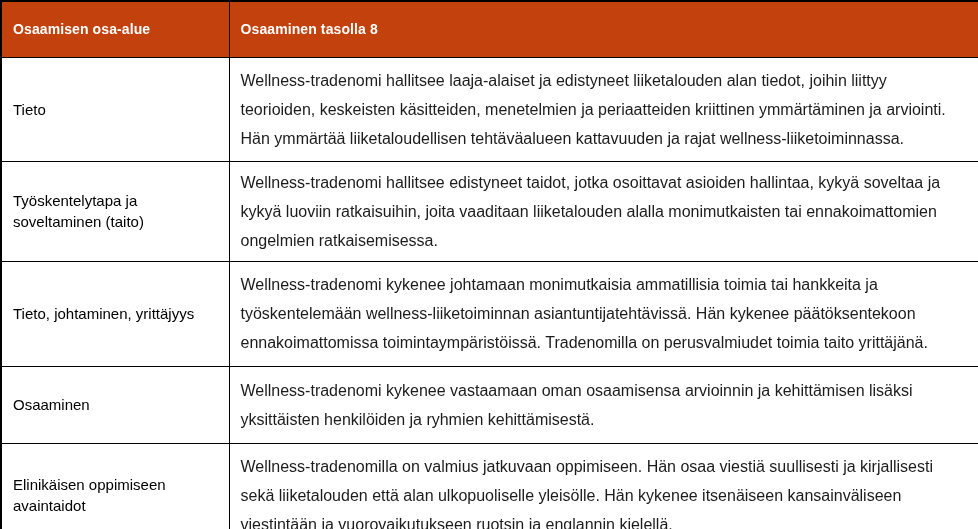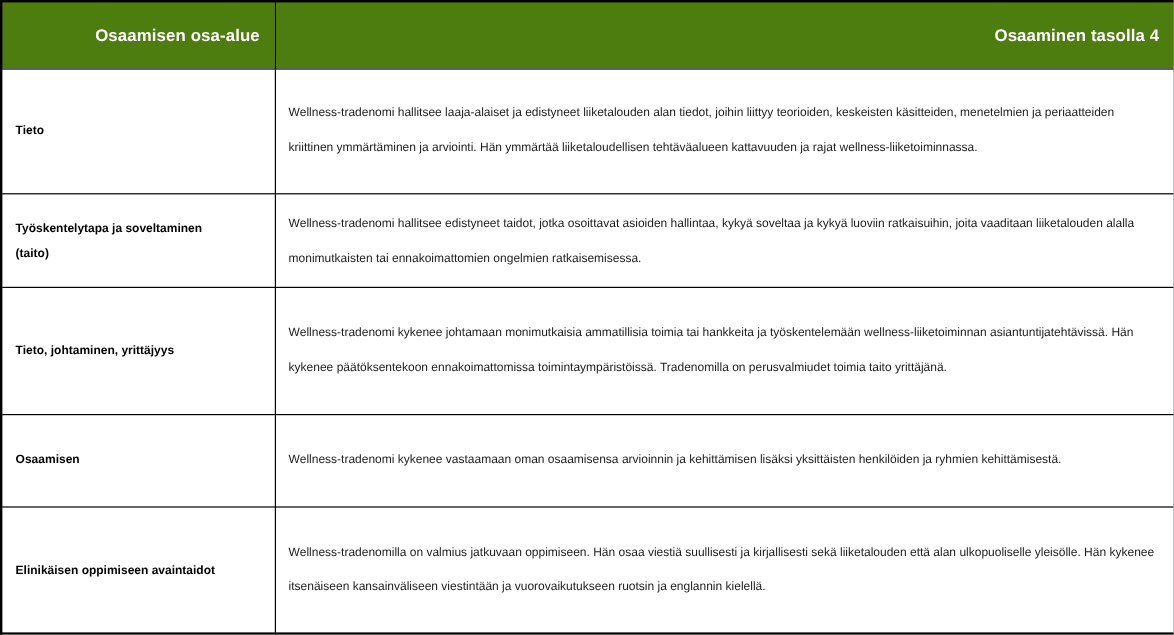--- a/index.html
+++ b/index.html
@@ -31,74 +31,74 @@
     box-sizing: border-box;
     vertical-align: middle;
   }
   tr.hdr { height: 56px; }
   tr.r1 { height: 104px; }
   tr.r2 { height: 78px; margin-left: 11px; }
   tr.r3 { height: 105px; }
   tr.r4 { height: 77px; }
   tr.r5 { height: 105px; }
   th.head-cell {
-    background: #4d7c0f;
+    background: #c2410c;
     color: #ffffff;
     font-size: 14px;
     font-weight: bold;
-    text-align: right;
+    text-align: left;
     padding: 0 12px 0 11px;
     letter-spacing: 0.1px;
   }
   td.label-cell {
-    font-size: 10px;
-    font-weight: bold;
+    font-size: 15px;
+    font-weight: normal;
     color: #000000;
     line-height: 21px;
     padding: 0 30px 0 11px;
     background: #ffffff;
   }
   td.desc-cell {
-    font-size: 10px;
+    font-size: 16px;
     color: #1c1c1c;
     line-height: 29px;
     padding: 6px 16px 6px 11px;
     background: #ffffff;
   }
 </style>
 </head>
 <body>
 
 <div class="table-wrap">
   <table class="competence">
     <colgroup>
       <col class="c1">
       <col class="c2">
     </colgroup>
     <thead>
       <tr class="hdr">
         <th class="head-cell">Osaamisen osa-alue</th>
-        <th class="head-cell">Osaaminen tasolla 4</th>
+        <th class="head-cell">Osaaminen tasolla 8</th>
       </tr>
     </thead>
     <tbody>
       <tr class="r1">
         <td class="label-cell">Tieto</td>
         <td class="desc-cell">Wellness-tradenomi hallitsee laaja-alaiset ja edistyneet liiketalouden alan tiedot, joihin liittyy teorioiden, keskeisten käsitteiden, menetelmien ja periaatteiden kriittinen ymmärtäminen ja arviointi. Hän ymmärtää liiketaloudellisen tehtäväalueen kattavuuden ja rajat wellness-liiketoiminnassa.</td>
       </tr>
       <tr class="r2">
         <td class="label-cell">Työskentelytapa ja soveltaminen (taito)</td>
         <td class="desc-cell">Wellness-tradenomi hallitsee edistyneet taidot, jotka osoittavat asioiden hallintaa, kykyä soveltaa ja kykyä luoviin ratkaisuihin, joita vaaditaan liiketalouden alalla monimutkaisten tai ennakoimattomien ongelmien ratkaisemisessa.</td>
       </tr>
       <tr class="r3">
         <td class="label-cell">Tieto, johtaminen, yrittäjyys</td>
         <td class="desc-cell">Wellness-tradenomi kykenee johtamaan monimutkaisia ammatillisia toimia tai hankkeita ja työskentelemään wellness-liiketoiminnan asiantuntijatehtävissä. Hän kykenee päätöksentekoon ennakoimattomissa toimintaympäristöissä. Tradenomilla on perusvalmiudet toimia taito yrittäjänä.</td>
       </tr>
       <tr class="r4">
-        <td class="label-cell">Osaamisen</td>
+        <td class="label-cell">Osaaminen</td>
         <td class="desc-cell">Wellness-tradenomi kykenee vastaamaan oman osaamisensa arvioinnin ja kehittämisen lisäksi yksittäisten henkilöiden ja ryhmien kehittämisestä.</td>
       </tr>
       <tr class="r5">
         <td class="label-cell">Elinikäisen oppimiseen avaintaidot</td>
         <td class="desc-cell">Wellness-tradenomilla on valmius jatkuvaan oppimiseen. Hän osaa viestiä suullisesti ja kirjallisesti sekä liiketalouden että alan ulkopuoliselle yleisölle. Hän kykenee itsenäiseen kansainväliseen viestintään ja vuorovaikutukseen ruotsin ja englannin kielellä.</td>
       </tr>
     </tbody>
   </table>
 </div>
 

